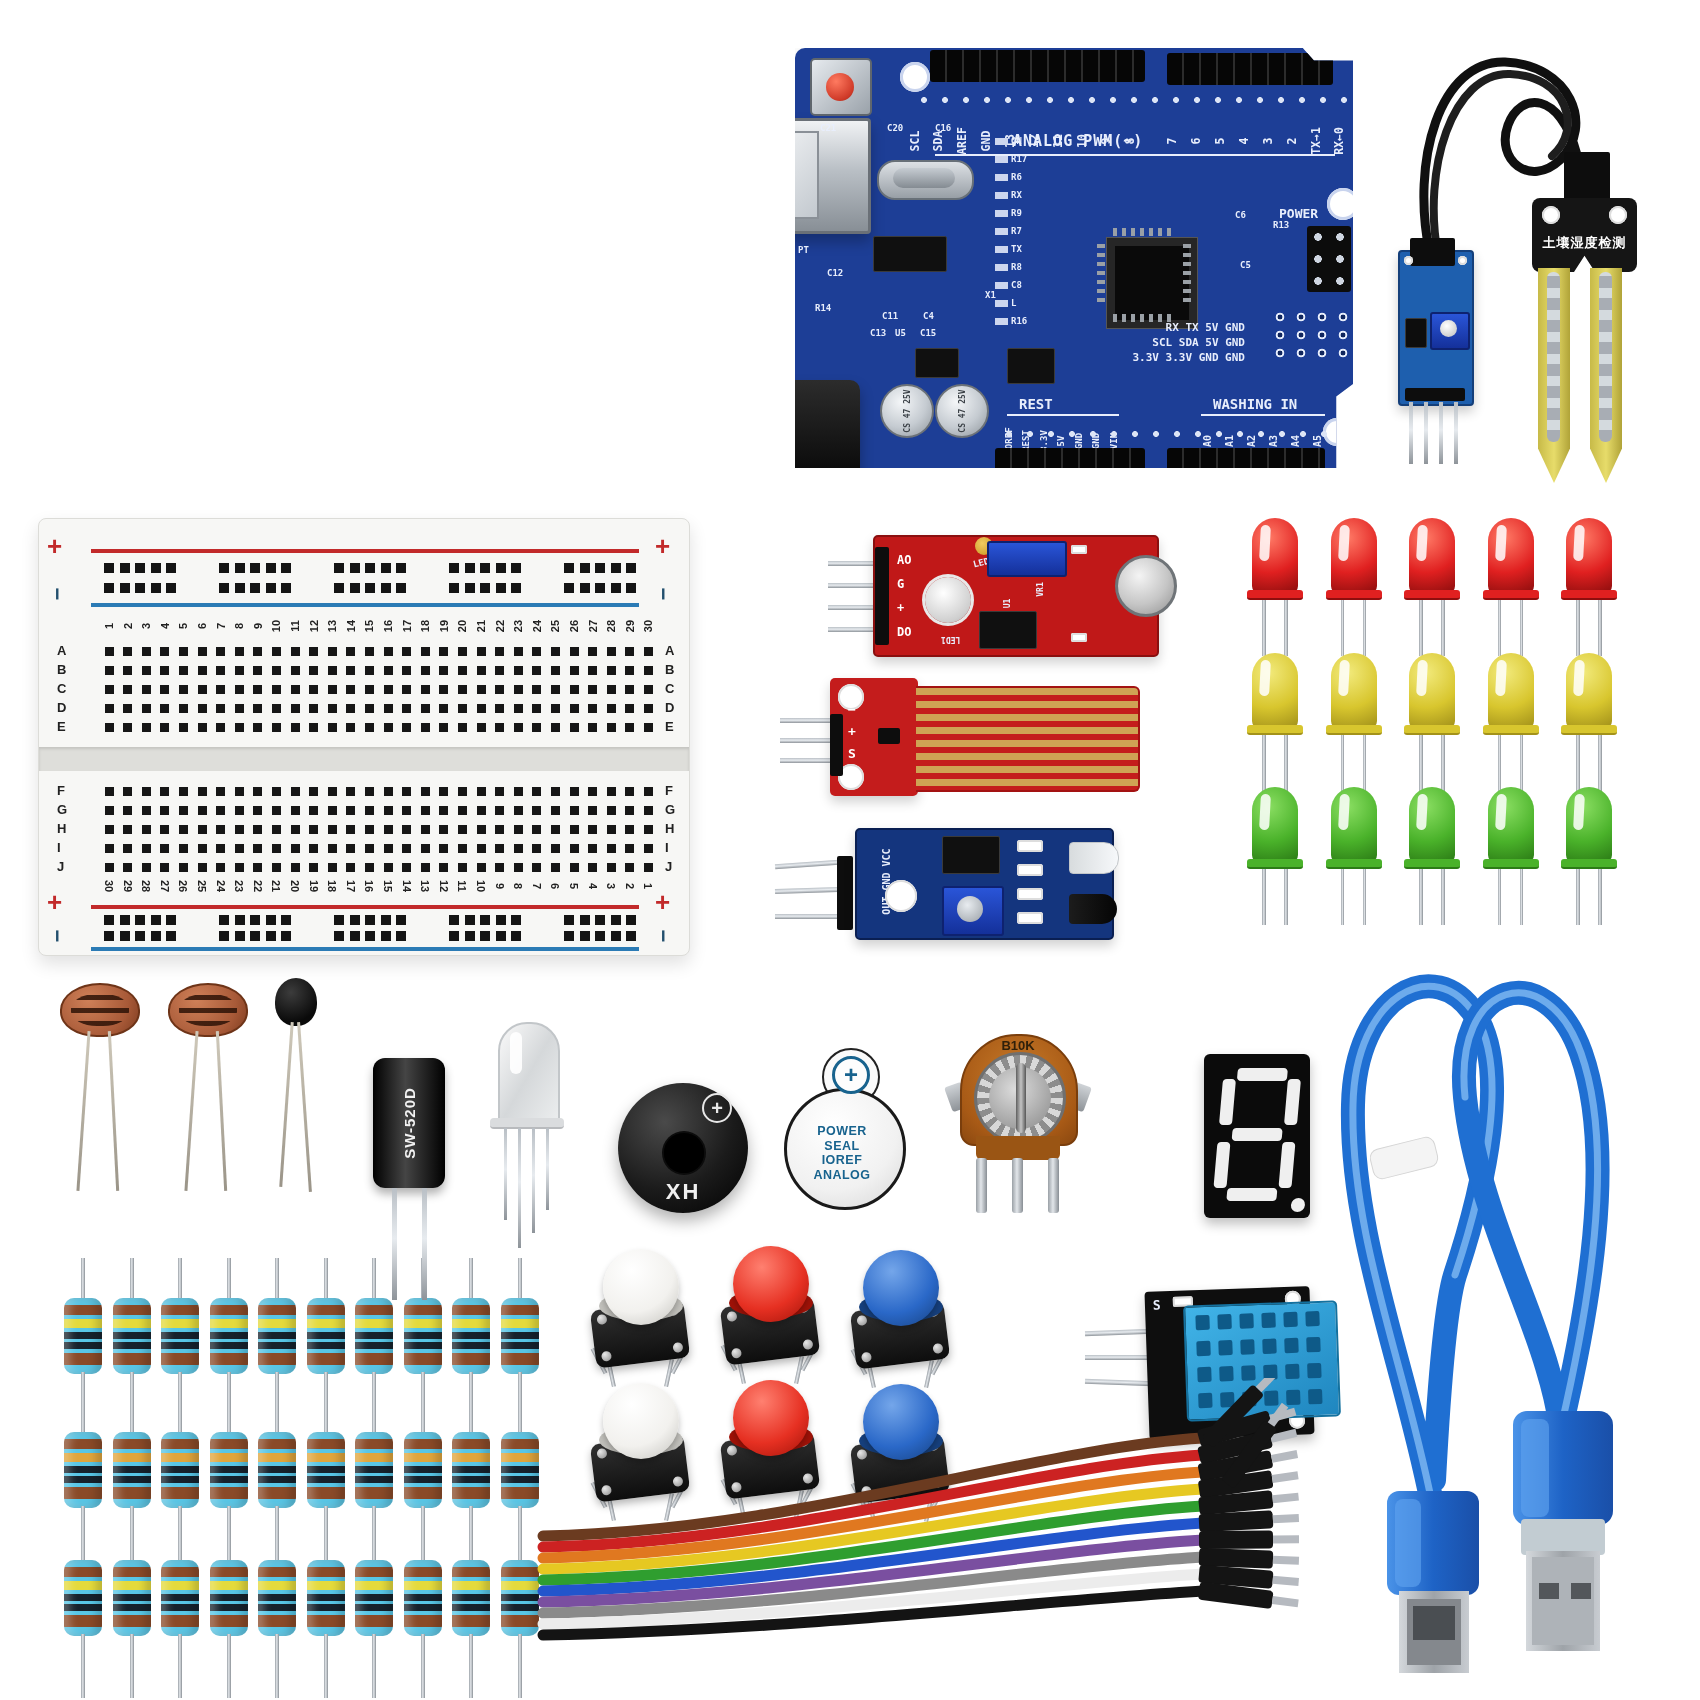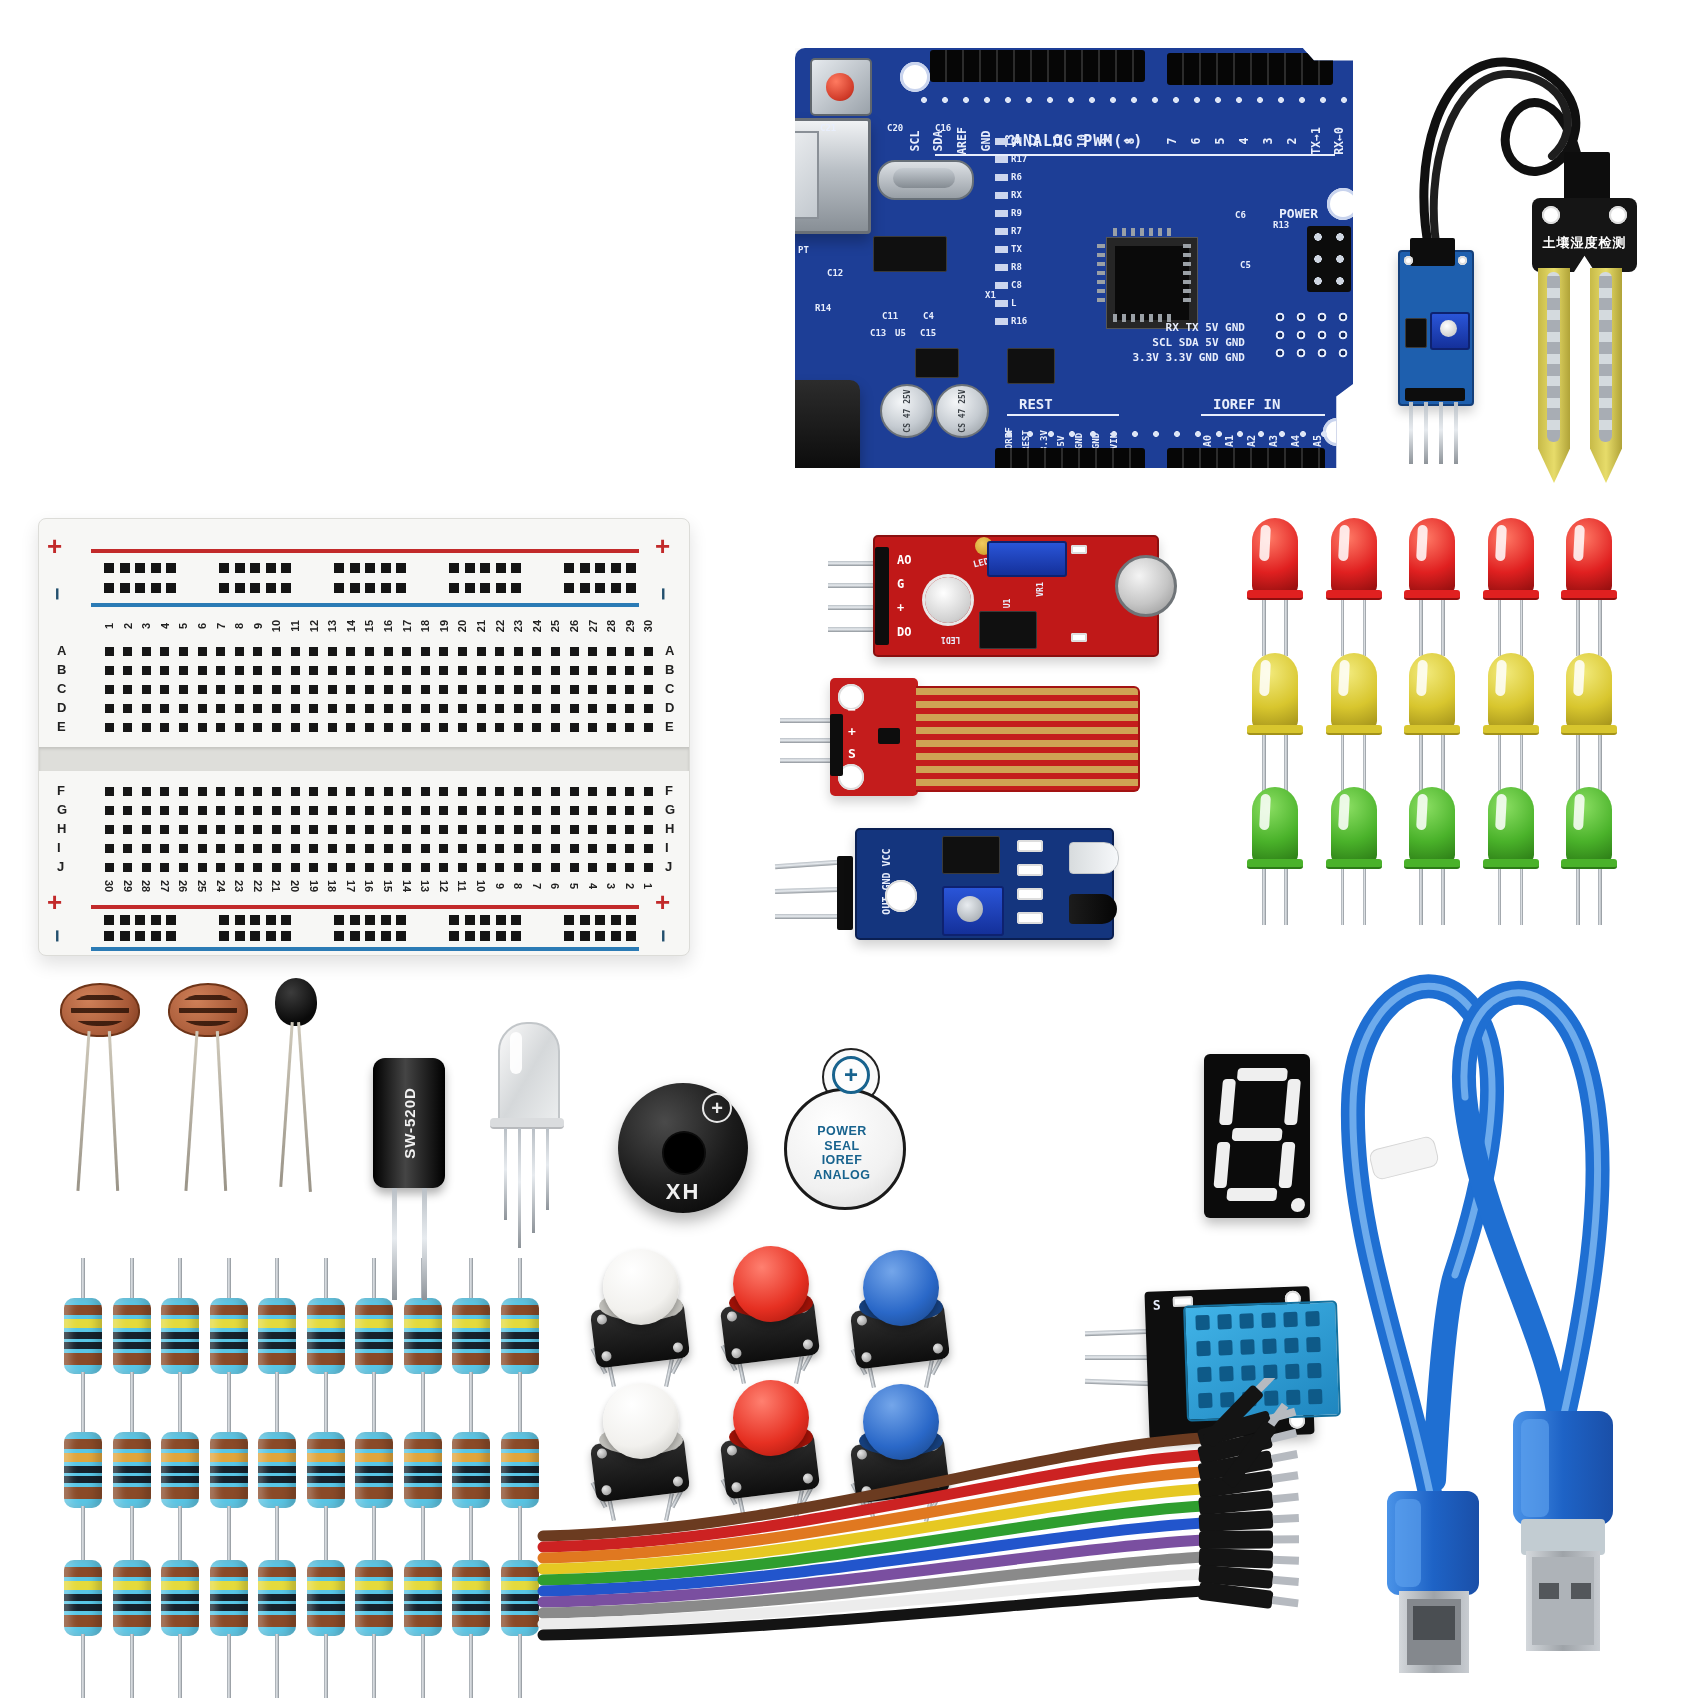--- a/index.html
+++ b/index.html
@@ -240,21 +240,21 @@
           <div style="position: absolute; left: 50%; top: 50%; transform: translate(-50%, -50%) rotate(-90deg); white-space: nowrap; font: 700 9px &quot;DejaVu Sans Mono&quot;, monospace; color: rgb(232, 238, 252);">GND</div>
         </div>
         <div style="position: relative; flex: 0 0 auto; width: 15px; height: 46px;">
           <div style="position: absolute; left: 50%; top: 50%; transform: translate(-50%, -50%) rotate(-90deg); white-space: nowrap; font: 700 9px &quot;DejaVu Sans Mono&quot;, monospace; color: rgb(232, 238, 252);">GND</div>
         </div>
         <div style="position: relative; flex: 0 0 auto; width: 15px; height: 46px;">
           <div style="position: absolute; left: 50%; top: 50%; transform: translate(-50%, -50%) rotate(-90deg); white-space: nowrap; font: 700 9px &quot;DejaVu Sans Mono&quot;, monospace; color: rgb(232, 238, 252);">VIN</div>
         </div>
       </div>
 
-    <div class="silk" style="position:absolute;left:418px;top:348px;font-size:14px;">IOREF IN</div>
+    <div class="silk" style="position:absolute;left:418px;top:348px;font-size:14px;">WASHING IN</div>
     <div class="underline" style="left:406px;top:366px;width:124px;"></div>
     <div class="vpinwrap" id="apins" style="left:404px;top:370px;width:126px;height:44px;">
         <div style="position: relative; flex: 0 0 auto; width: 15px; height: 46px;">
           <div style="position: absolute; left: 50%; top: 50%; transform: translate(-50%, -50%) rotate(-90deg); white-space: nowrap; font: 700 10px &quot;DejaVu Sans Mono&quot;, monospace; color: rgb(232, 238, 252);">A0</div>
         </div>
         <div style="position: relative; flex: 0 0 auto; width: 15px; height: 46px;">
           <div style="position: absolute; left: 50%; top: 50%; transform: translate(-50%, -50%) rotate(-90deg); white-space: nowrap; font: 700 10px &quot;DejaVu Sans Mono&quot;, monospace; color: rgb(232, 238, 252);">A1</div>
         </div>
         <div style="position: relative; flex: 0 0 auto; width: 15px; height: 46px;">
           <div style="position: absolute; left: 50%; top: 50%; transform: translate(-50%, -50%) rotate(-90deg); white-space: nowrap; font: 700 10px &quot;DejaVu Sans Mono&quot;, monospace; color: rgb(232, 238, 252);">A2</div>
@@ -1316,20 +1316,34 @@
   <div class="abz-tab"></div>
   <div class="abz"></div>
   <div class="abz-plus">+</div>
   <div class="abz-text" id="abztext">
       <div style="">POWER</div>
       <div style="">SEAL</div>
       <div style="">IOREF</div>
       <div style="">ANALOG</div>
     </div>
 
+  <div class="pot">
+    <div class="tab" style="left:-10px;top:52px;transform:rotate(-20deg);"></div>
+    <div class="tab" style="left:112px;top:52px;transform:rotate(20deg);"></div>
+    <div class="body"></div>
+    <div class="lbl">B10K</div>
+    <div class="knob">
+        <i></i>
+      <div class="slot"></div>
+      </div>
+    <div class="base"></div>
+    <div class="pleg" style="left:18px;top:126px;"></div>
+    <div class="pleg" style="left:54px;top:126px;"></div>
+    <div class="pleg" style="left:90px;top:126px;"></div>
+  </div>
 
   <div class="sseg">
     <div class="in">
       <div class="seg" style="left:28px;top:14px;width:50px;height:13px;"></div>
       <div class="seg" style="left:28px;top:74px;width:50px;height:13px;"></div>
       <div class="seg" style="left:28px;top:134px;width:50px;height:13px;"></div>
       <div class="seg" style="left:14px;top:25px;width:13px;height:46px;"></div>
       <div class="seg" style="left:79px;top:25px;width:13px;height:46px;"></div>
       <div class="seg" style="left:14px;top:88px;width:13px;height:46px;"></div>
       <div class="seg" style="left:79px;top:88px;width:13px;height:46px;"></div>

